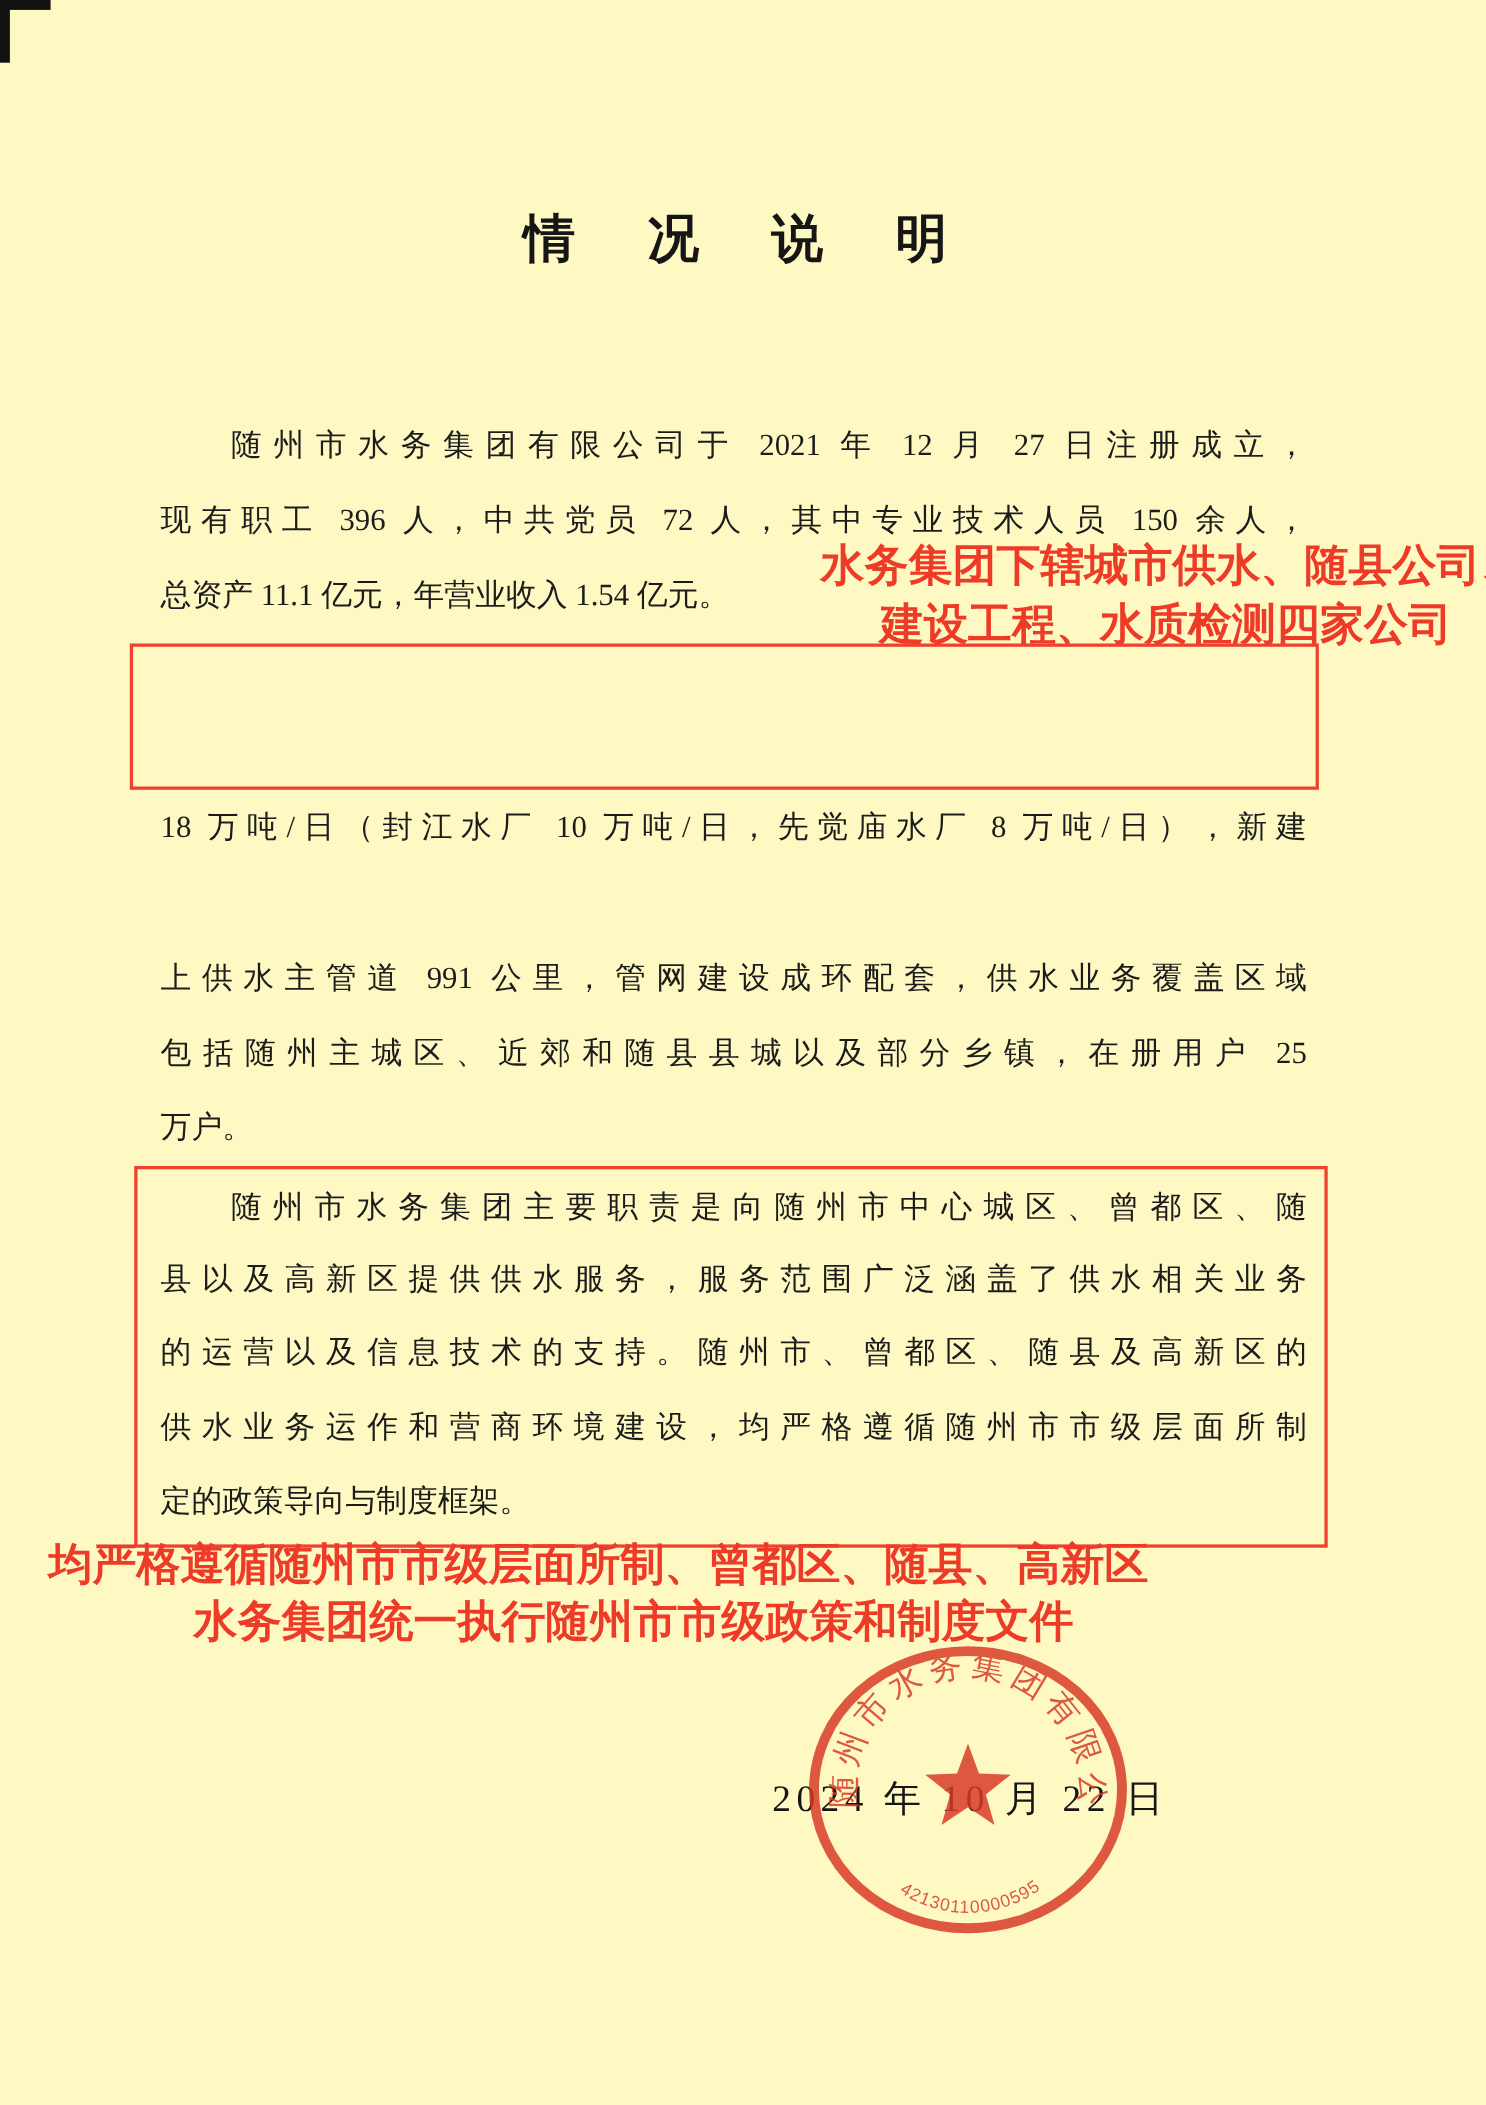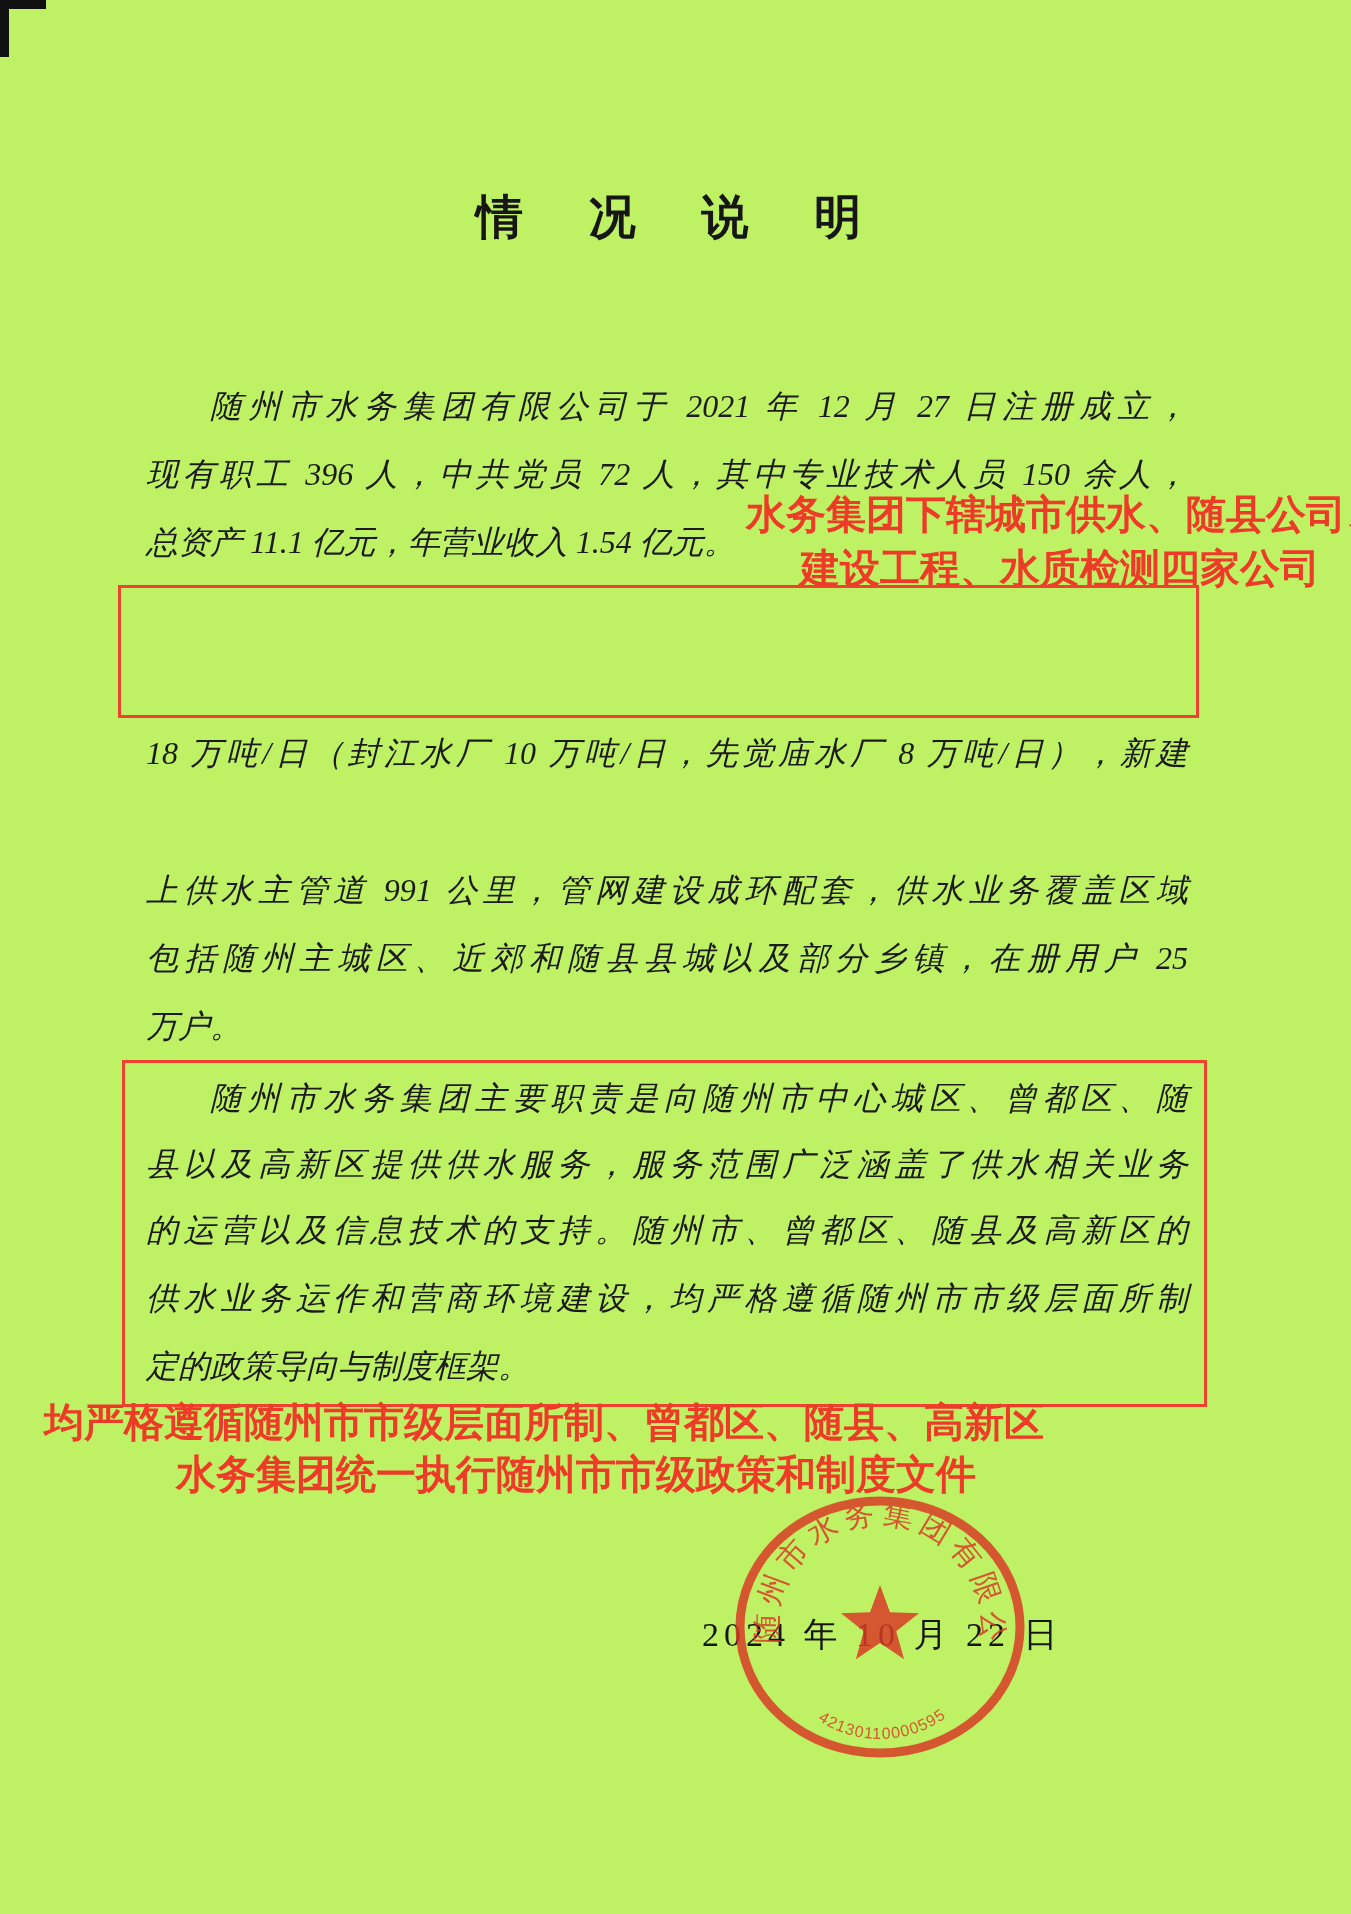--- a/index.html
+++ b/index.html
@@ -1,30 +1,30 @@
 <!DOCTYPE html>
 <html><head>
 <meta charset="utf-8">
 <style>
   html,body{margin:0;padding:0;background:#e8e8e8;}
   #page{
-    position:relative;width:1351px;height:1914px;background:#bef264;
+    position:relative;width:1351px;height:1914px;background:#fef9c3;
     overflow:hidden;font-family:"Liberation Serif","DejaVu Serif",serif;color:#1c1c1c;
   }
   
   .artifact-v{position:absolute;left:0;top:0;width:9px;height:57px;background:#111;}
   .artifact-h{position:absolute;left:0;top:0;width:46px;height:9px;background:#111;}
 
   .doc-title{
     position:absolute;left:0;top:186px;width:1351px;text-align:center;
     font-size:47px;font-weight:700;letter-spacing:14px;word-spacing:26px;color:#161616;
   }
   .line{
-    position:absolute;left:146px;width:1042px;font-size:32px;line-height:44px;
-    white-space:nowrap;color:#1c1c1c;font-style:italic;
+    position:absolute;left:146px;width:1042px;font-size:28px;line-height:44px;
+    white-space:nowrap;color:#1c1c1c;
   }
   .line.just{white-space:normal;text-align:justify;text-align-last:justify;}
   .line.indent{text-indent:64px;}
 
   .redbox{position:absolute;border:3px solid #ef4130;background:transparent;}
   #box1{left:118px;top:585px;width:1075px;height:127px;}
   #box2{left:122px;top:1060px;width:1079px;height:341px;}
 
   .rednote{
     position:absolute;font-family:"Liberation Sans","DejaVu Sans",sans-serif;

